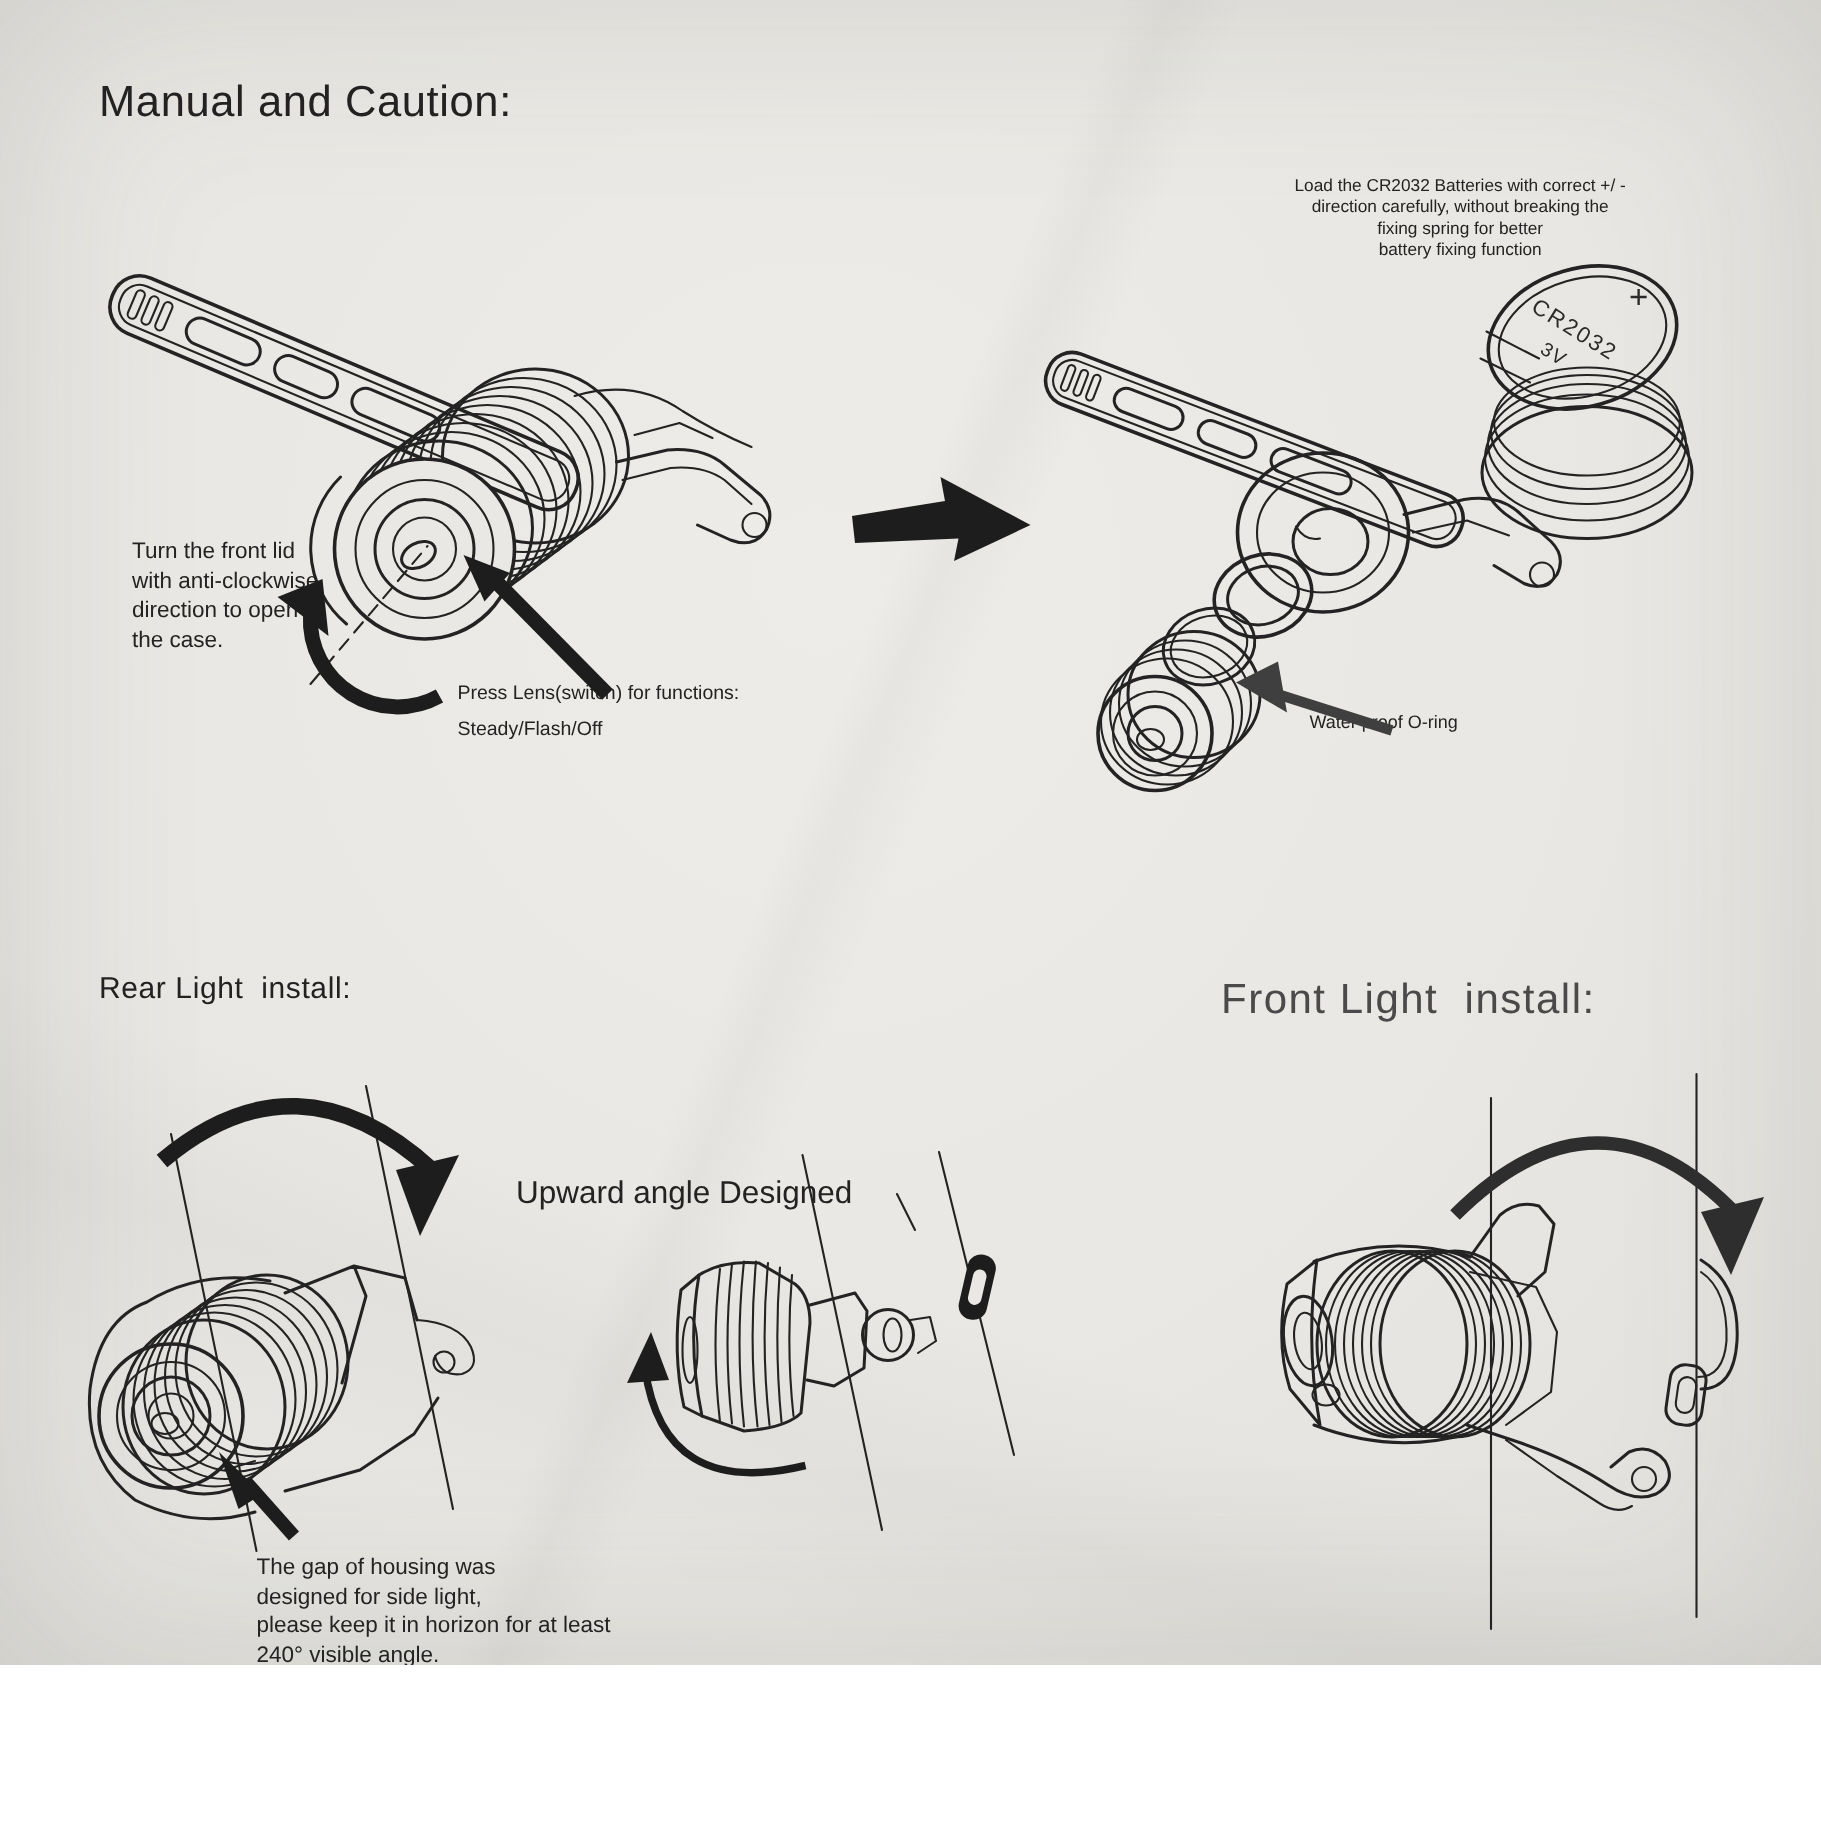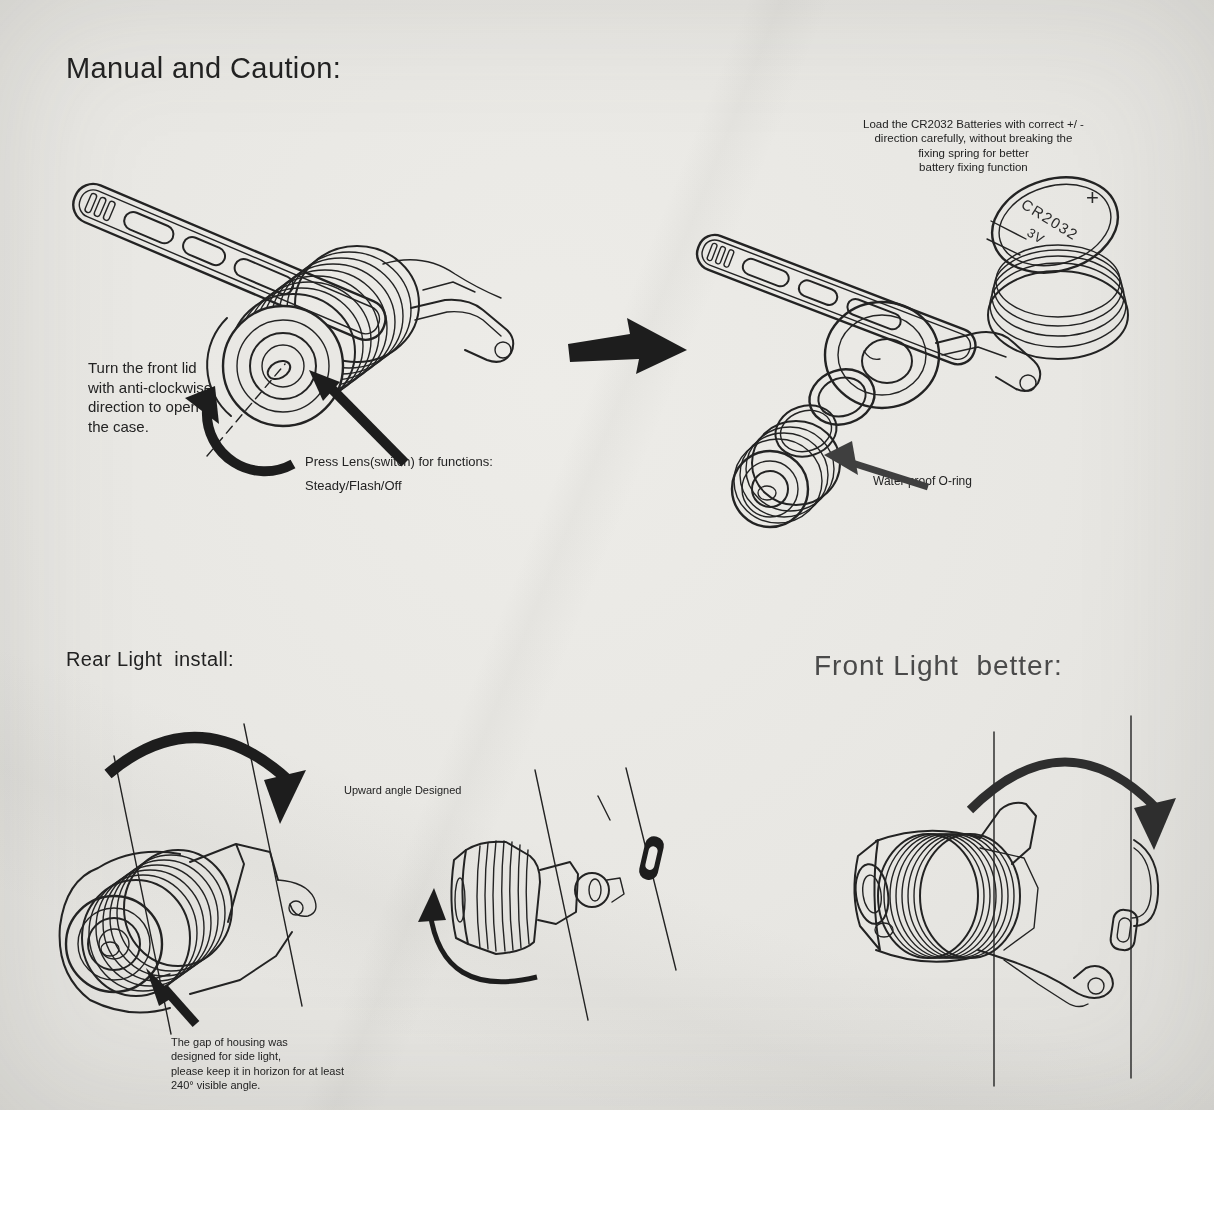--- a/index.html
+++ b/index.html
@@ -49,28 +49,28 @@
 
   <div class="abs note" style="left:863px; top:117px; font-size:11.5px; line-height:1.24;text-align:center;">Load the CR2032 Batteries with correct +/ -
 direction carefully, without breaking the
 fixing spring for better
 battery fixing function</div>
 
   <div class="abs note" style="left:873px; top:474px; font-size:12px;">Water proof O-ring</div>
 
   <div class="abs heading" style="left:66px; top:648px; font-size:20px;">Rear Light  install:</div>
 
-  <div class="abs note" style="left:344px; top:784px; font-size:11px;">Upward angle Designed</div>
-
-  <div class="abs note" style="left:171px; top:1035px; font-size:11px; line-height:1.3;">The gap of housing was
+  <div class="abs note" style="left:344px; top:784px; font-size:21px;">Upward angle Designed</div>
+
+  <div class="abs note" style="left:171px; top:1035px; font-size:15px; line-height:1.3;">The gap of housing was
 designed for side light,
 please keep it in horizon for at least
 240° visible angle.</div>
 
-  <div class="abs heading light" style="left:814px; top:650px; font-size:28px;">Front Light  better:</div>
+  <div class="abs heading light" style="left:814px; top:650px; font-size:28px;">Front Light  install:</div>
 
   <svg class="draw" style="left:55px; top:158px;" width="460" height="300" viewBox="0 0 460 300">
 
     <g transform="translate(28,20) rotate(23)">
       <rect x="0" y="0" width="335" height="40" rx="19" class="ink thick"></rect>
       <rect x="6" y="6" width="323" height="28" rx="13" class="ink thin"></rect>
       <rect x="14" y="10" width="6" height="20" rx="3" class="ink thin"></rect>
       <rect x="24" y="10" width="6" height="20" rx="3" class="ink thin"></rect>
       <rect x="34" y="10" width="6" height="20" rx="3" class="ink thin"></rect>
       <rect x="54" y="11" width="52" height="18" rx="9" class="ink"></rect>

